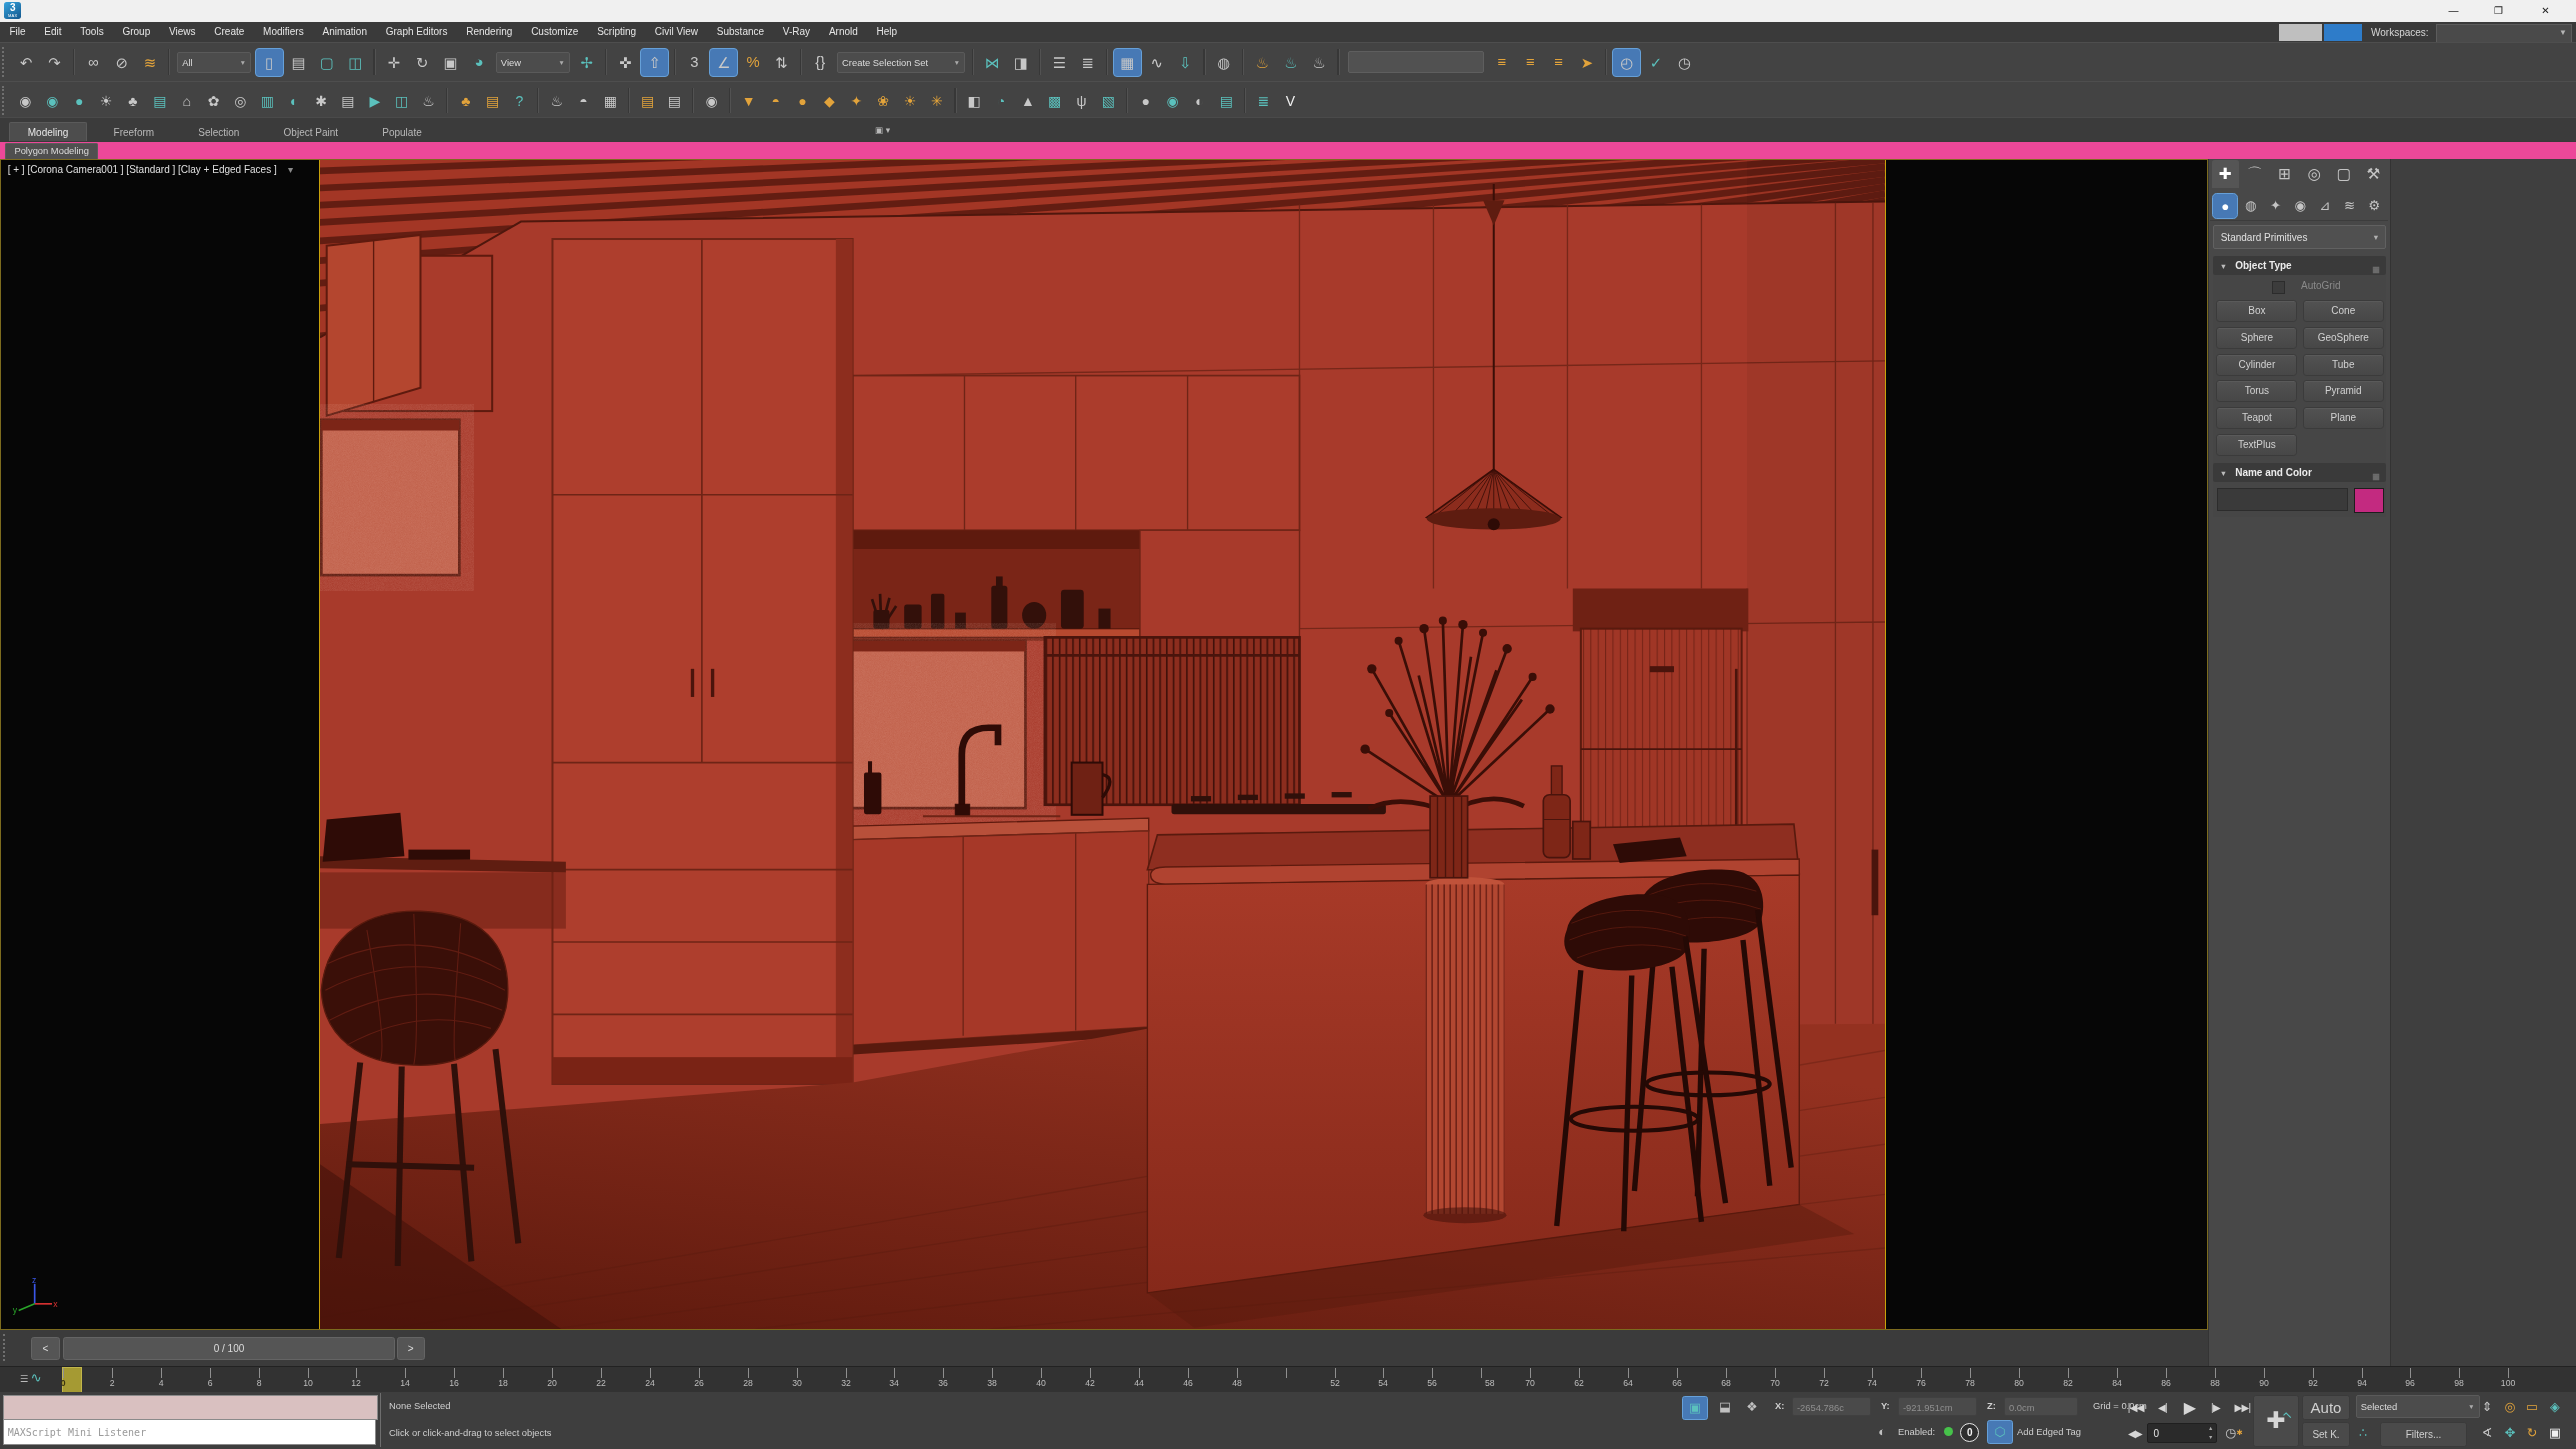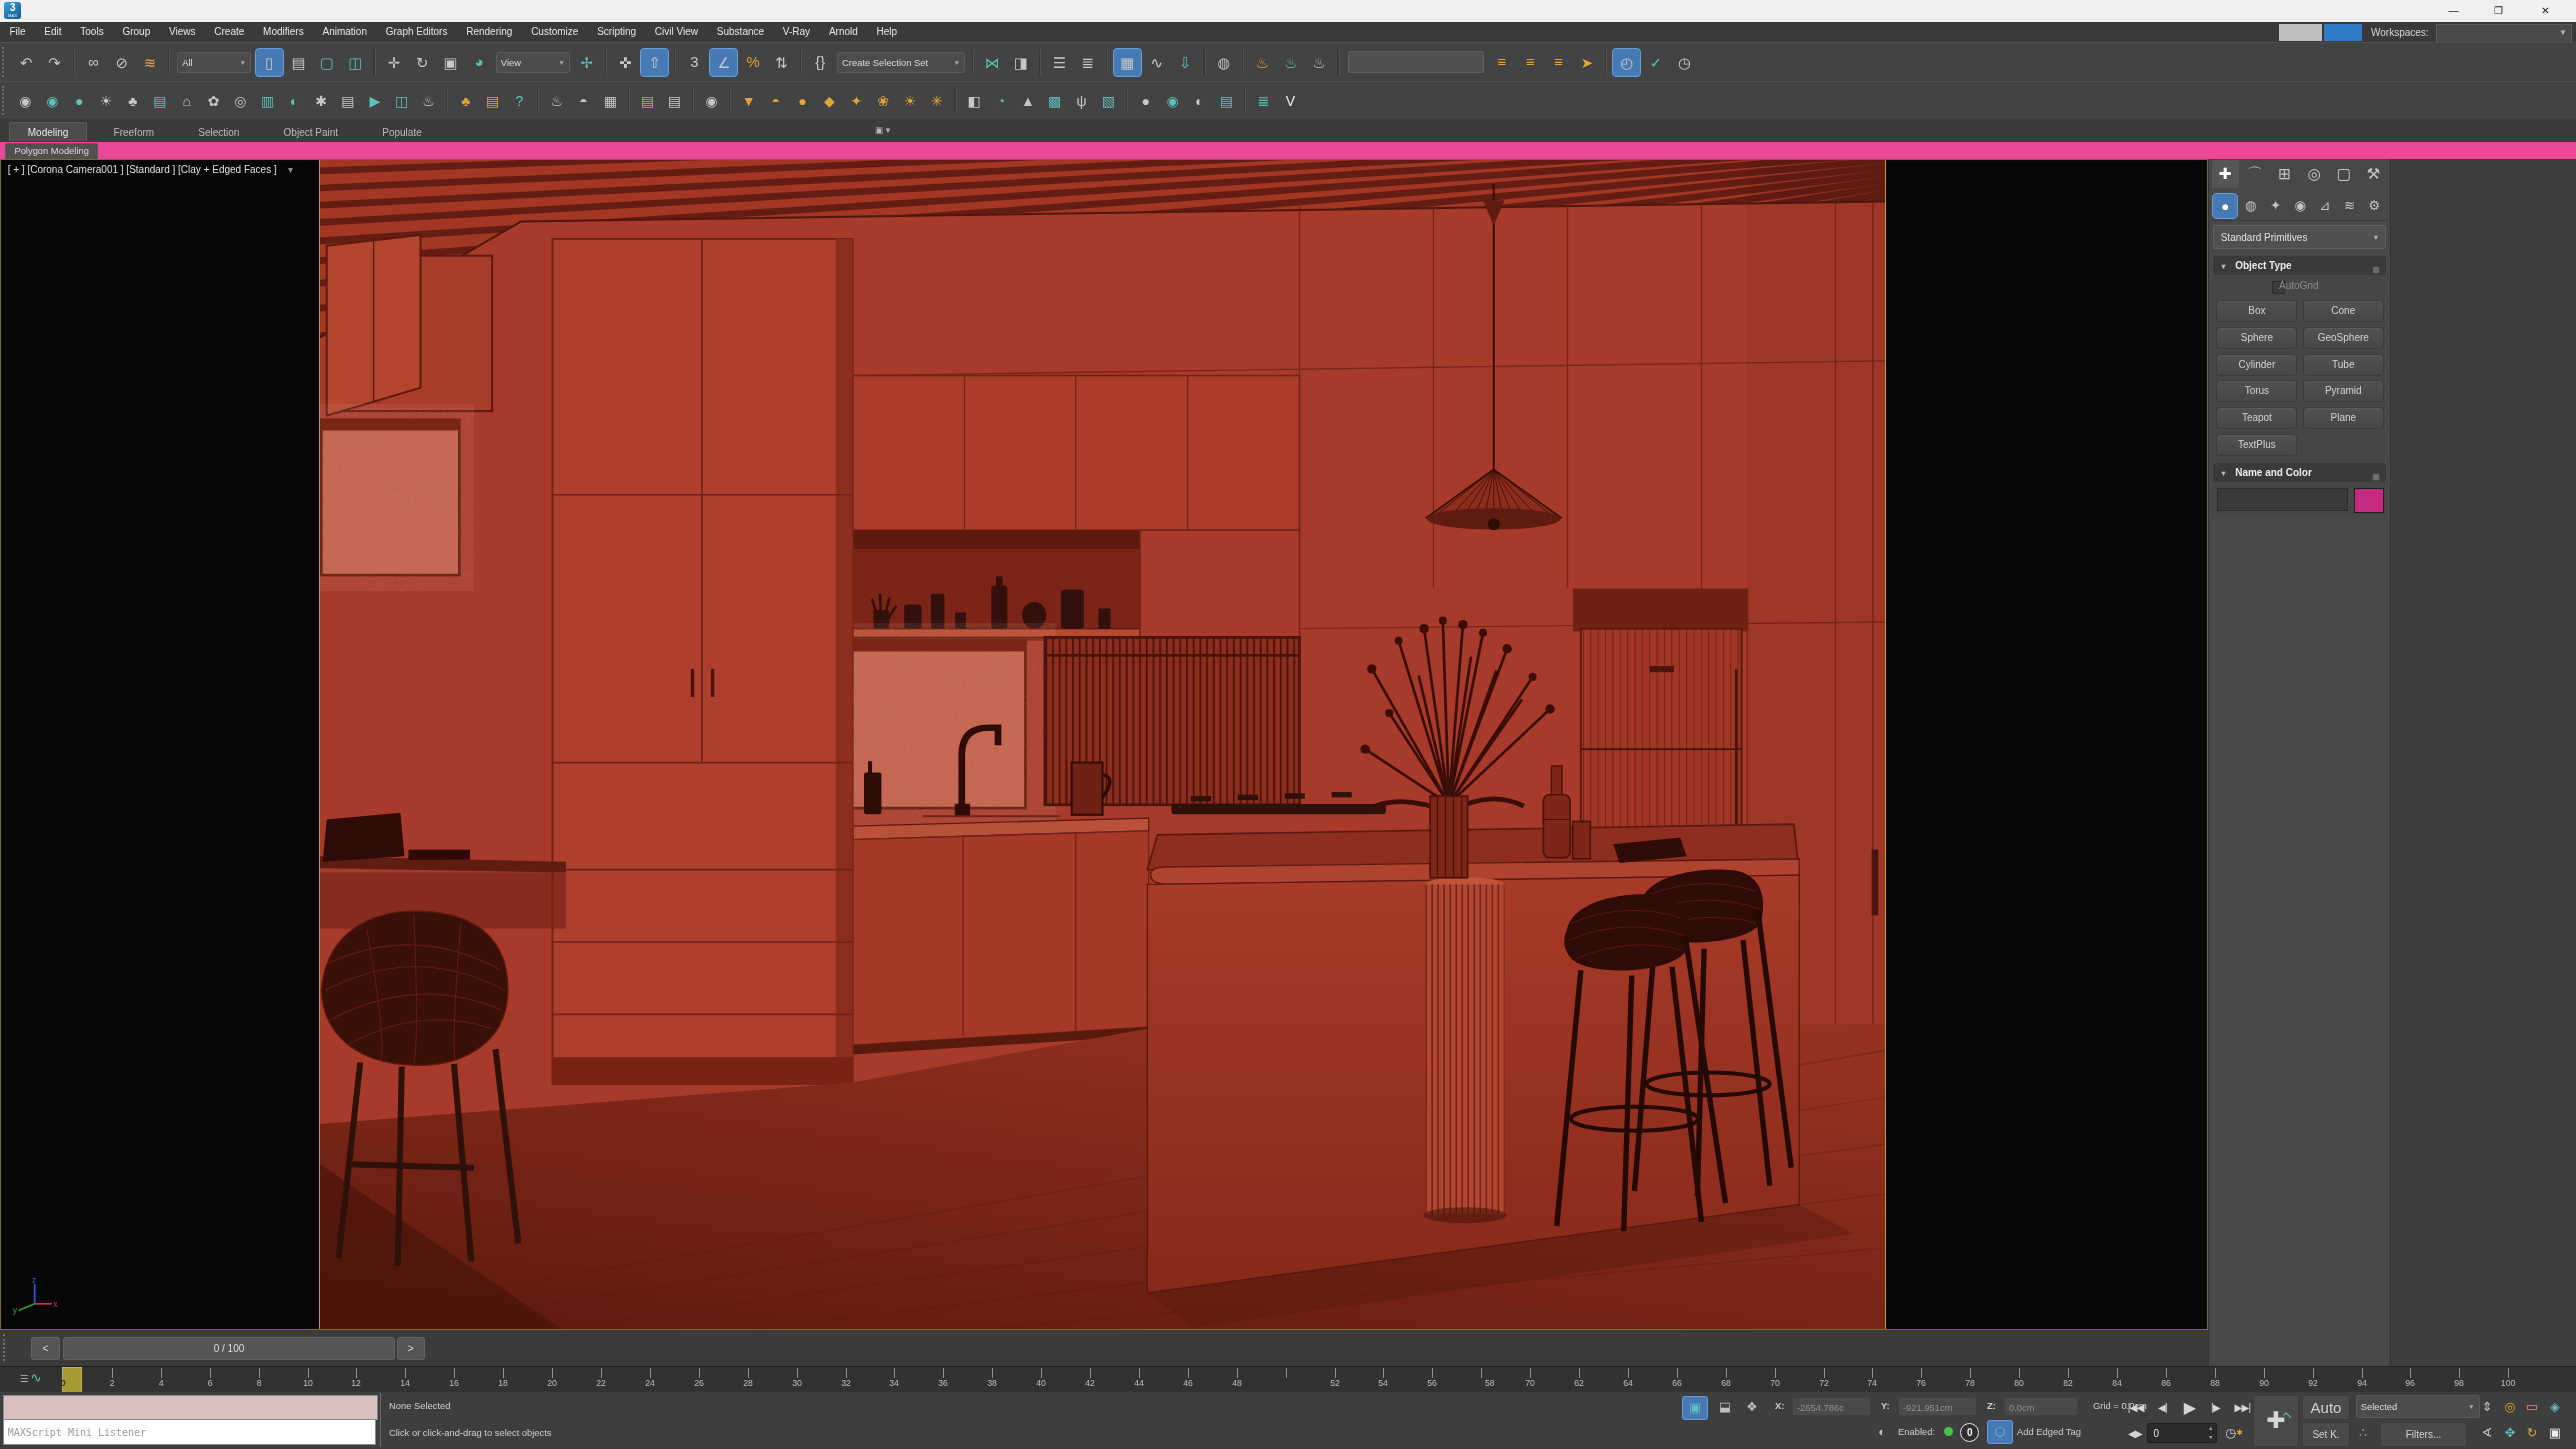--- a/index.html
+++ b/index.html
@@ -97,21 +97,21 @@
   #cpdd{left:4px;top:66px;width:173px;height:24px;background:#505050;border:0.7px solid #616161;border-radius:2px;
      font-size:10px;color:#e0e0e0;line-height:24px;padding:0 6.7px;box-sizing:border-box;}
   #cpdd .ar{position:absolute;right:5.4px;top:0;font-size:7.4px;color:#b0b0b0;}
   .rollhead{left:4px;width:173px;height:19px;background:#3a3a3a;border-radius:2px;font-size:10px;font-weight:bold;color:#ececec;
      line-height:19px;padding-left:6.7px;box-sizing:border-box;}
   .rollhead .caret{color:#bbb;font-size:7.4px;margin-right:5.4px;}
   .rollhead .gripdots{position:absolute;right:5.4px;top:4px;color:#6f6f6f;font-size:8px;letter-spacing:0.7px;}
   .rollbody{left:4px;width:173px;background:#464646;border-radius:0 0 2px 2px;}
   #autogrid-row{height:24px;position:relative;}
   #autogrid-box{position:absolute;left:59px;top:6px;width:11.4px;height:11.4px;background:#3c3c3c;border:0.7px solid #2c2c2c;}
-  #autogrid-lbl{position:absolute;left:66px;top:5.4px;font-size:10px;color:#8a8a8a;}
+  #autogrid-lbl{position:absolute;left:88px;top:5.4px;font-size:10px;color:#8a8a8a;}
   #objbtns{display:grid;grid-template-columns:81px 81px;gap:4.7px 5.4px;padding:1.3px 3.4px 8px 3.4px;}
   .objbtn{height:20px;background:linear-gradient(#525252,#474747);border:0.7px solid #3b3b3b;border-radius:3.4px;
      color:#d2d2d2;font-size:10px;text-align:center;line-height:20px;box-shadow:inset 0 0.7px 0 #5e5e5e;}
   #namecolor-body{height:35px;position:relative;}
   #nameinput{position:absolute;left:4px;top:6px;width:131px;height:23px;background:#3a3a3a;border:0.7px solid #2c2c2c;box-sizing:border-box;}
   #colorswatch{position:absolute;left:141px;top:6px;width:28px;height:23px;border:0.7px solid #1d1d1d;}
   .navicon{width:20px;height:21.5px;display:flex;align-items:center;justify-content:center;font-size:12.7px;}
 </style>
 </head>
 <body>

